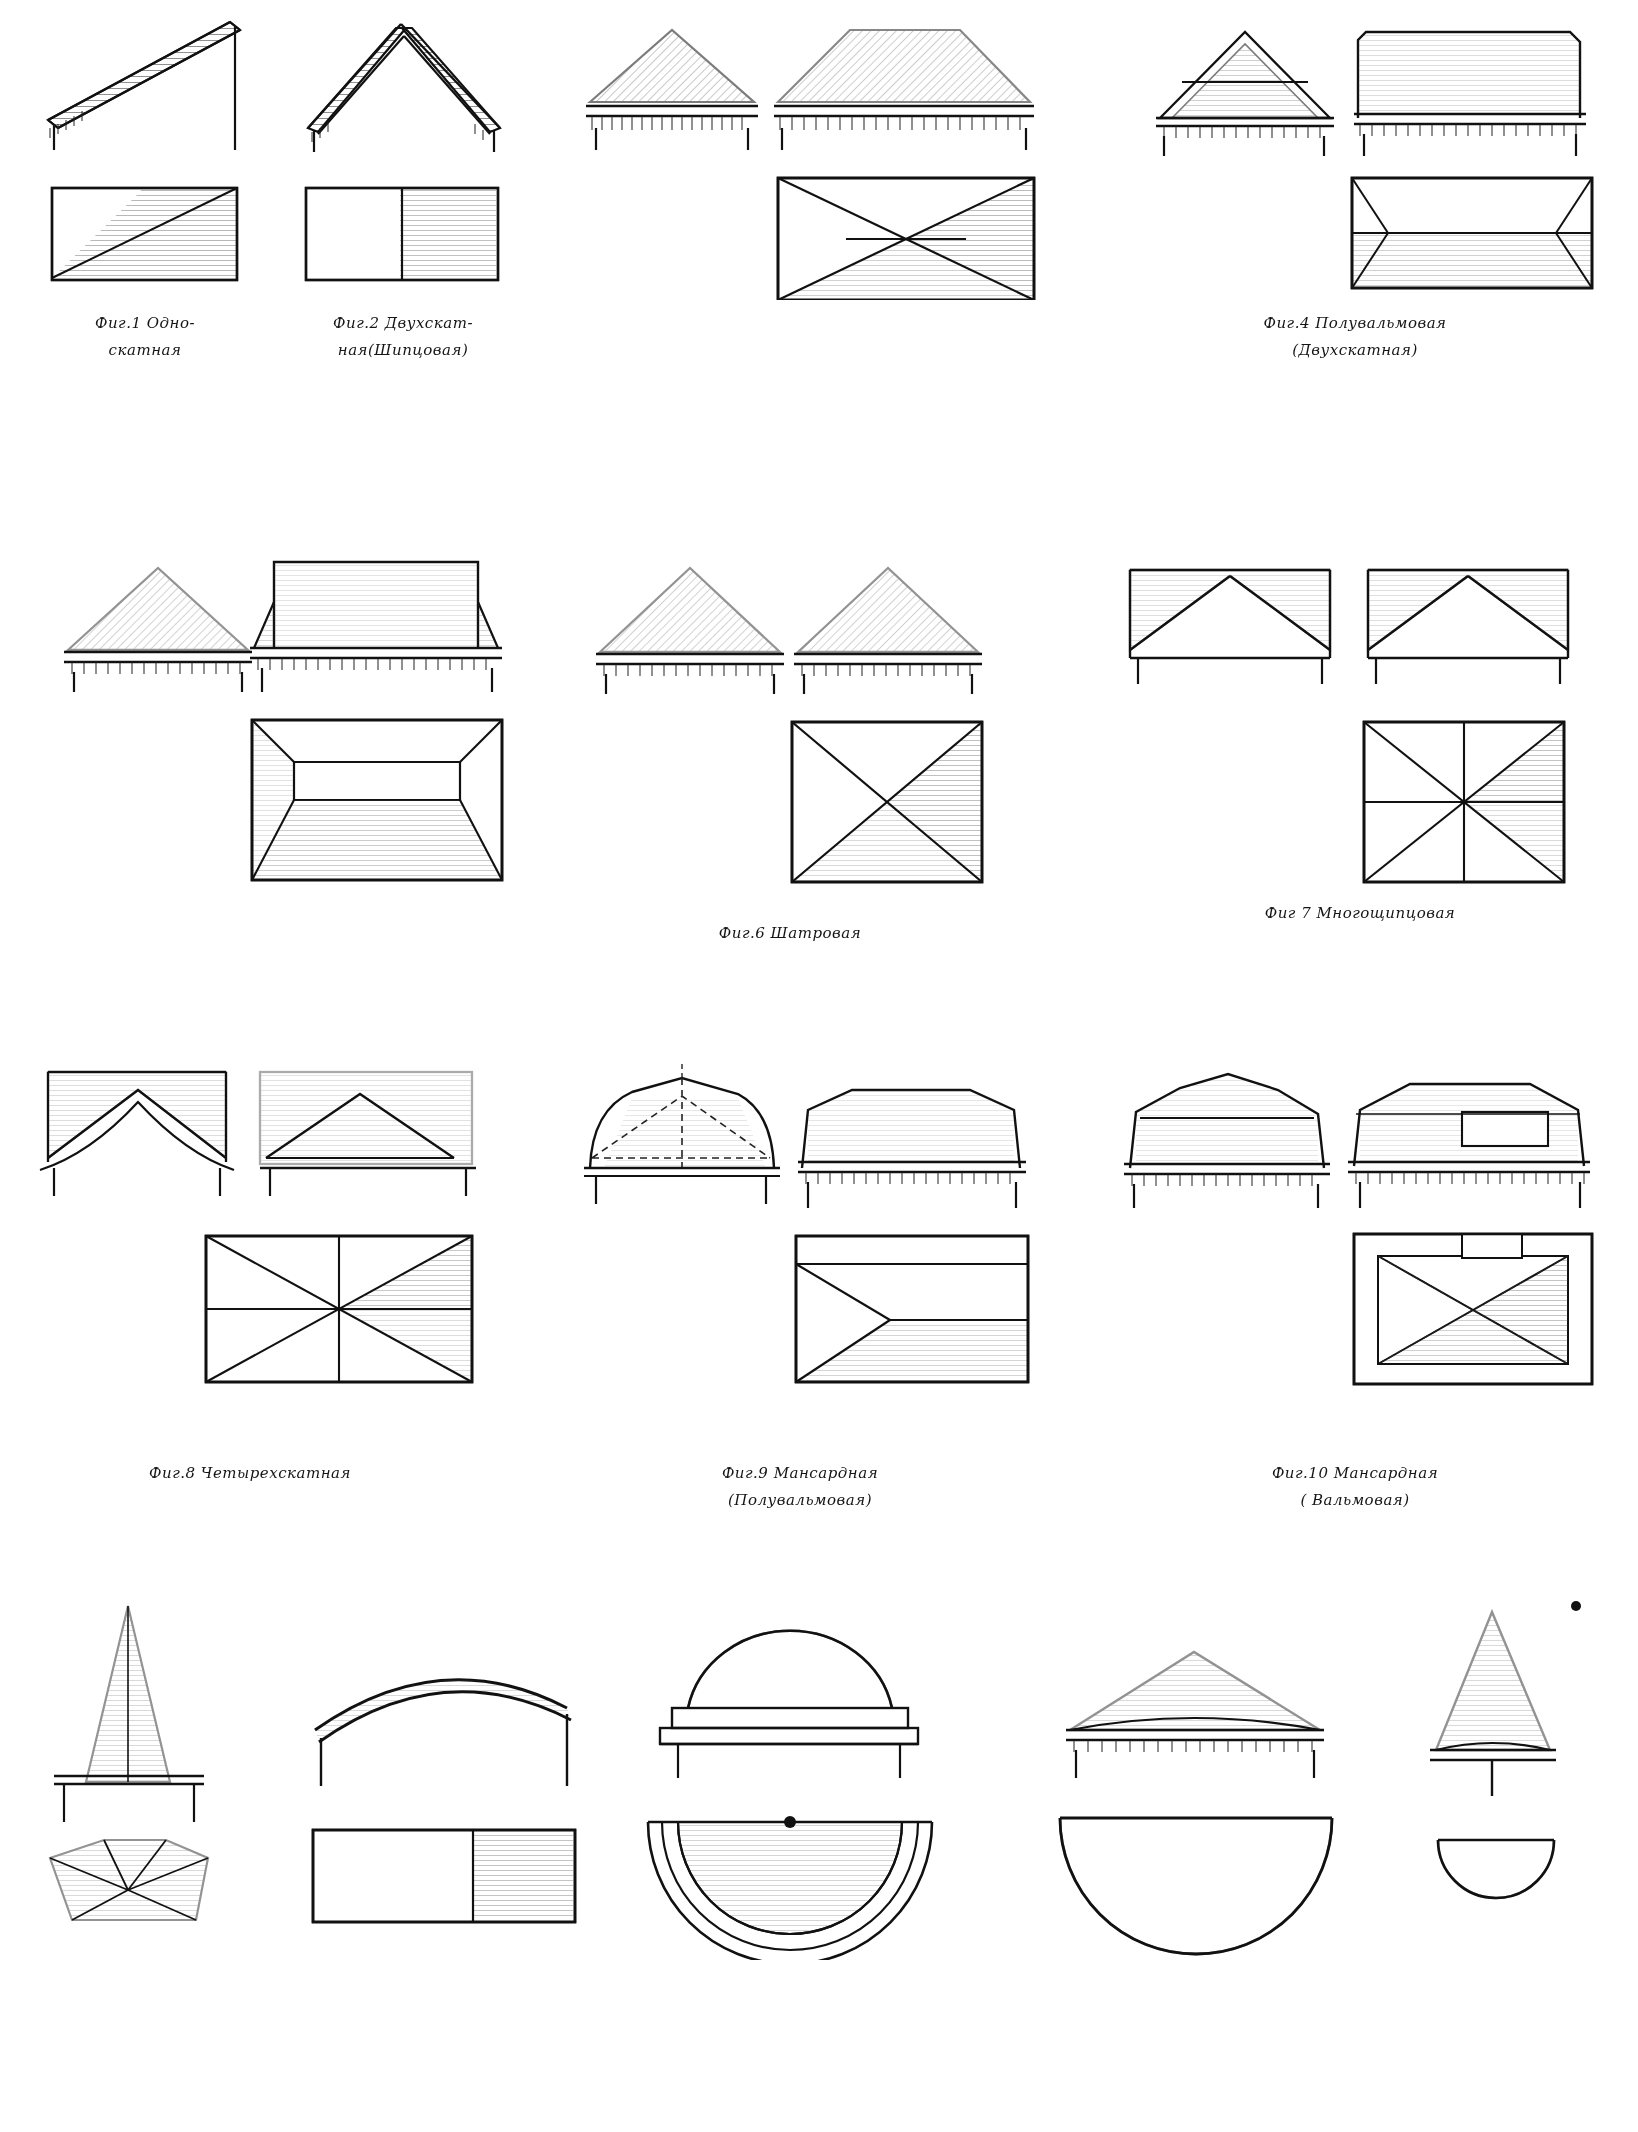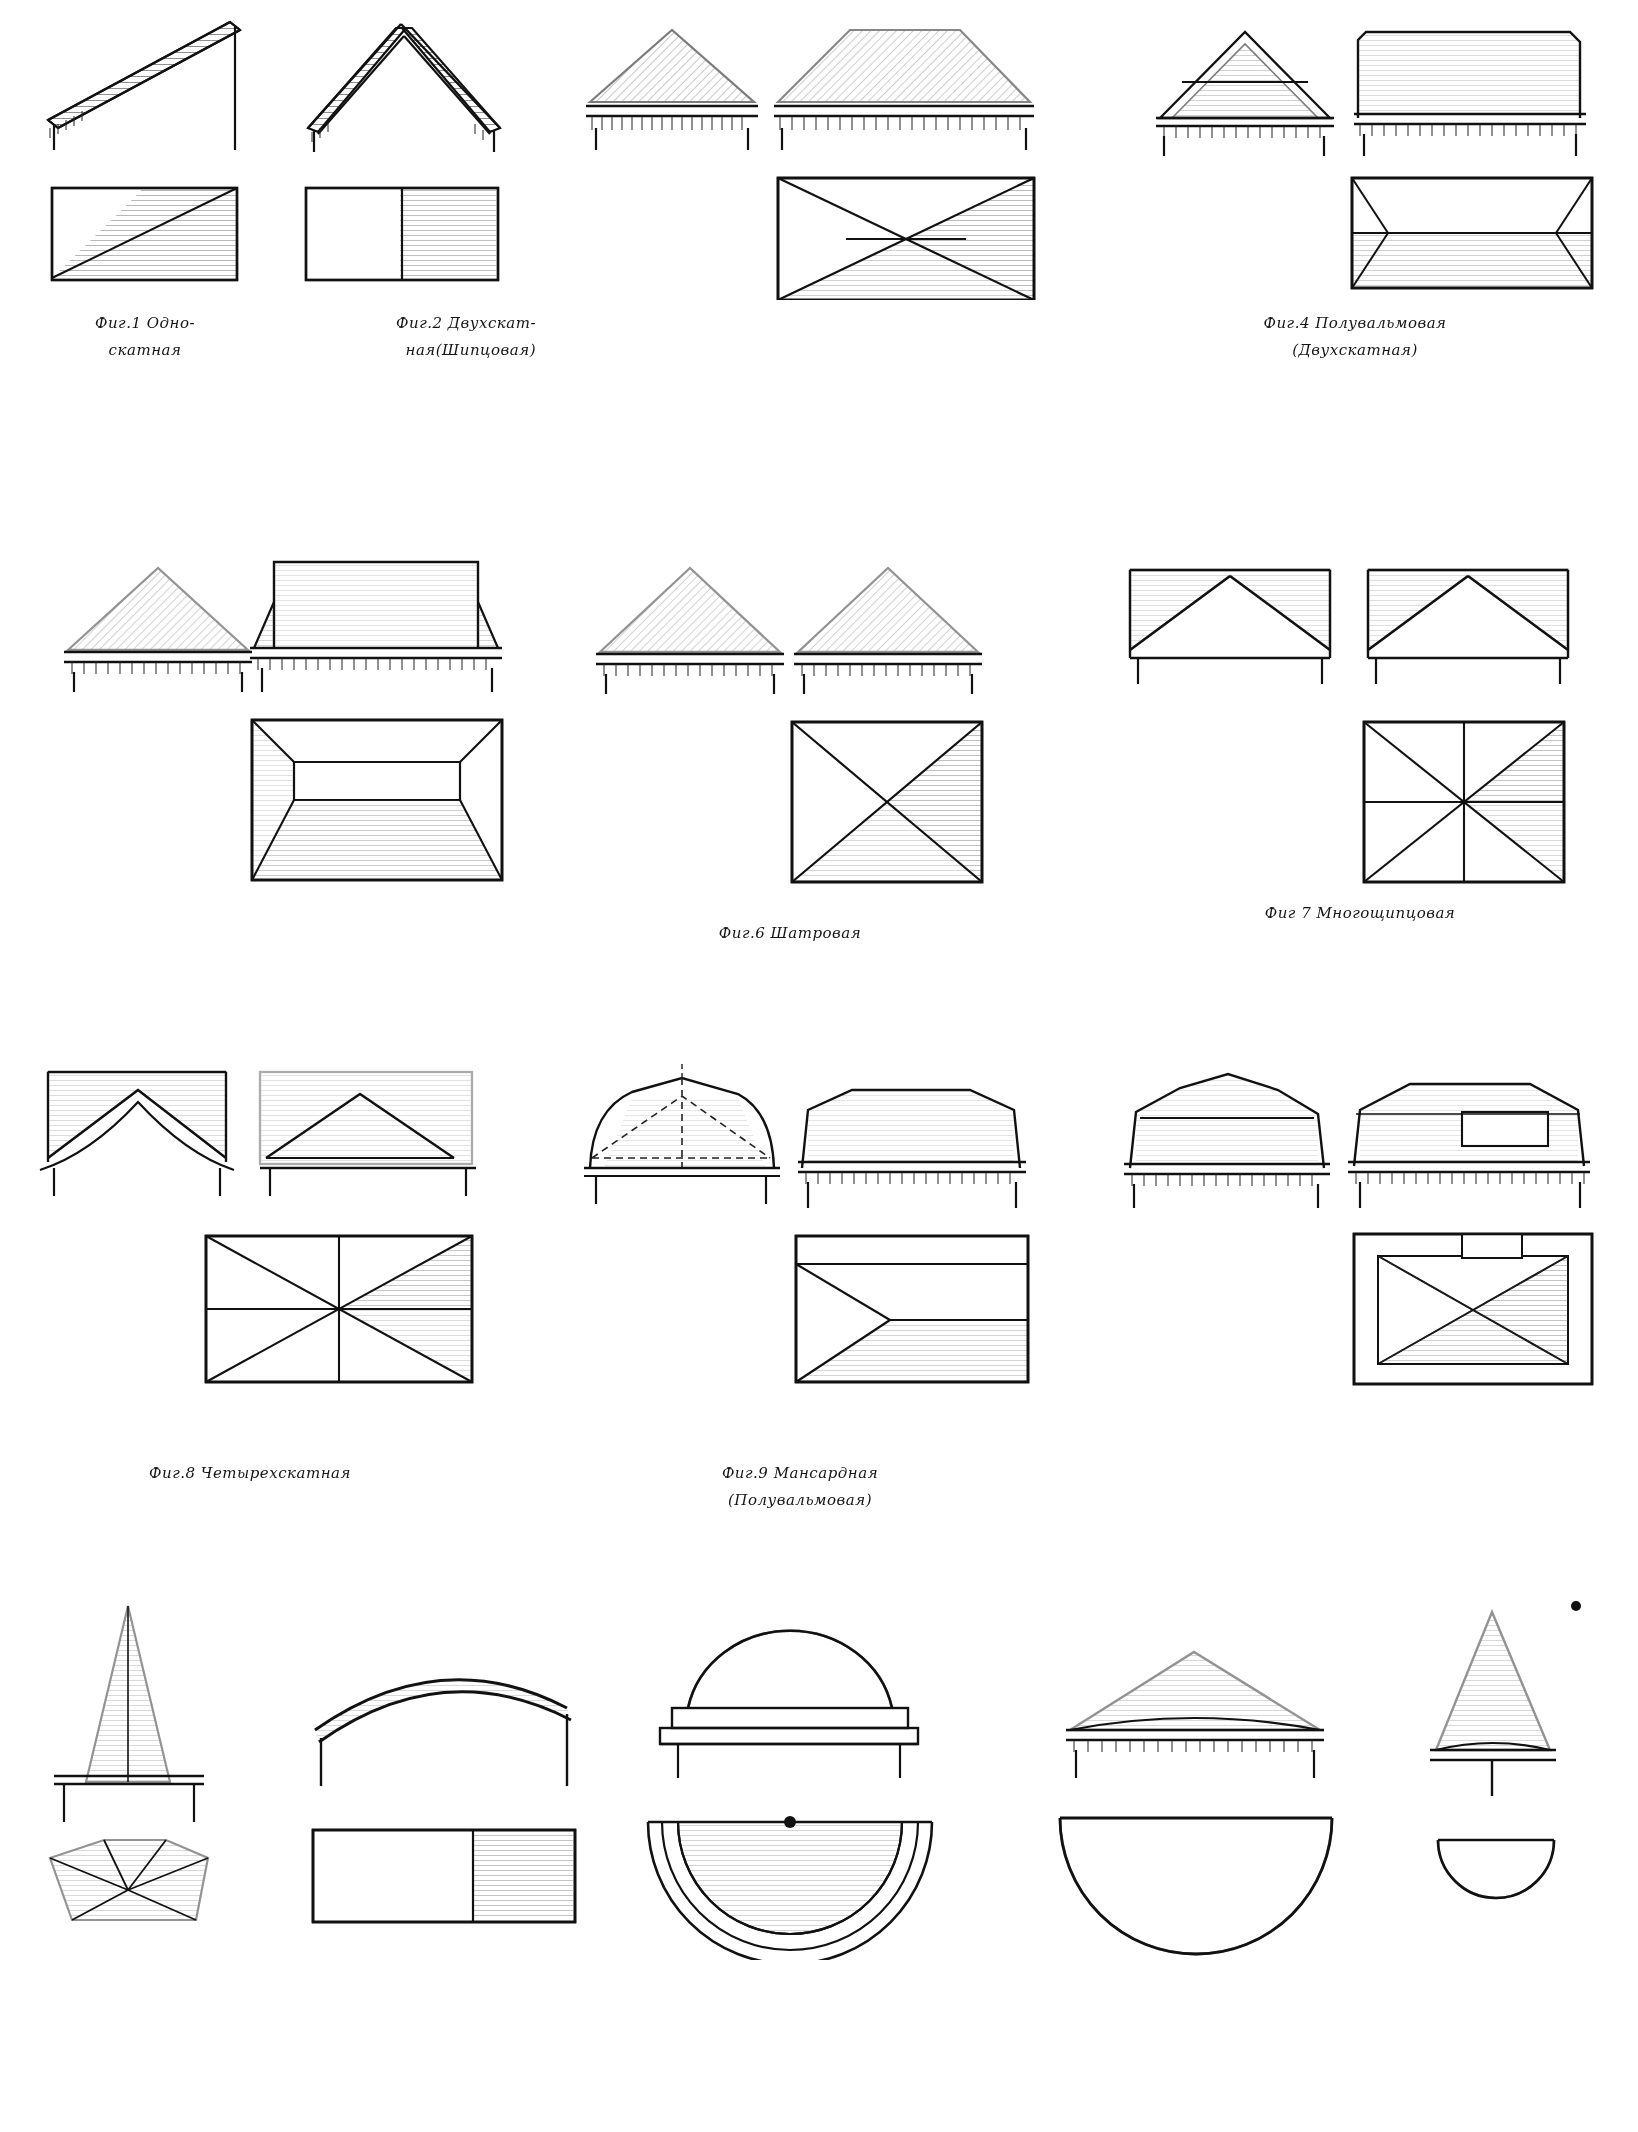--- a/index.html
+++ b/index.html
@@ -103,21 +103,21 @@
         <line x1="50" y1="112" x2="50" y2="122"></line>
         <line x1="205" y1="120" x2="205" y2="130"></line>
           <line x1="197" y1="114" x2="197" y2="124"></line>
       </g>
 
       <rect x="28" y="178" width="192" height="92" fill="none" stroke="#111" stroke-width="2.4"></rect>
       <polygon points="122,180 218,180 218,268 122,268" fill="url(#hatchB)" opacity="0.75"></polygon>
       <line class="ln" x1="124" y1="178" x2="124" y2="270" stroke-width="2.2"></line>
       <rect x="28" y="178" width="192" height="92" fill="none" stroke="#111" stroke-width="2.4"></rect>
     </svg>
-    <div class="caption" style="left:-8px; top:300px; width:266px;text-align:right;">Фиг.2 Двухскат-
+    <div class="caption" style="left:-8px; top:300px; width:266px;">Фиг.2 Двухскат-
 ная(Шипцовая)</div>
   </div>
 
   <div class="fig" style="left:560px; top:10px; width:480px; height:380px;">
     <svg class="fig-art" width="480" height="290" viewBox="0 0 480 290">
 
       <polygon points="30,92 112,20 194,92" fill="url(#hatchDiag)" opacity="0.55" stroke="#111" stroke-width="2.2"></polygon>
       <line class="ln" x1="26" y1="96" x2="198" y2="96" stroke-width="2.4"></line>
       <line class="ln" x1="26" y1="106" x2="198" y2="106" stroke-width="2.4"></line>
       <g stroke="#222" stroke-width="1">
@@ -561,20 +561,22 @@
       <rect x="244" y="184" width="238" height="150" fill="none" stroke="#111" stroke-width="2.6"></rect>
       <rect x="268" y="206" width="190" height="108" fill="none" stroke="#111" stroke-width="2"></rect>
       <polygon points="268,314 363,260 458,314" fill="url(#hatchB)" opacity="0.55"></polygon>
       <polygon points="363,260 458,206 458,314" fill="url(#hatchB)" opacity="0.7"></polygon>
       <line class="ln" x1="268" y1="206" x2="458" y2="314" stroke-width="2"></line>
       <line class="ln" x1="458" y1="206" x2="268" y2="314" stroke-width="2"></line>
       <path stroke="#222" stroke-dasharray="6 4" fill="none" stroke-width="1.4" d="M268,206 L458,314 M458,206 L268,314"></path>
       <rect x="352" y="184" width="60" height="24" fill="#fff" stroke="#111" stroke-width="2"></rect>
       <rect x="244" y="184" width="238" height="150" fill="none" stroke="#111" stroke-width="2.6"></rect>
     </svg>
+    <div class="caption" style="left:0px; top:410px; width:490px;">Фиг.10 Мансардная
+( Вальмовая)</div>
   </div>
 
   <div class="fig" style="left:20px; top:1590px; width:250px; height:430px;">
     <svg class="fig-art" width="250" height="370" viewBox="0 0 250 370">
 
       <polygon points="108,16 66,192 150,192" fill="url(#hatchB)" opacity="0.45" stroke="#111" stroke-width="2.2"></polygon>
       <line class="ln" x1="108" y1="16" x2="108" y2="192" stroke-width="1.6"></line>
       <line class="ln" x1="34" y1="186" x2="184" y2="186" stroke-width="2.4"></line>
       <line class="ln" x1="34" y1="194" x2="184" y2="194" stroke-width="2.4"></line>
       <line class="ln" x1="44" y1="194" x2="44" y2="232" stroke-width="2.2"></line>

